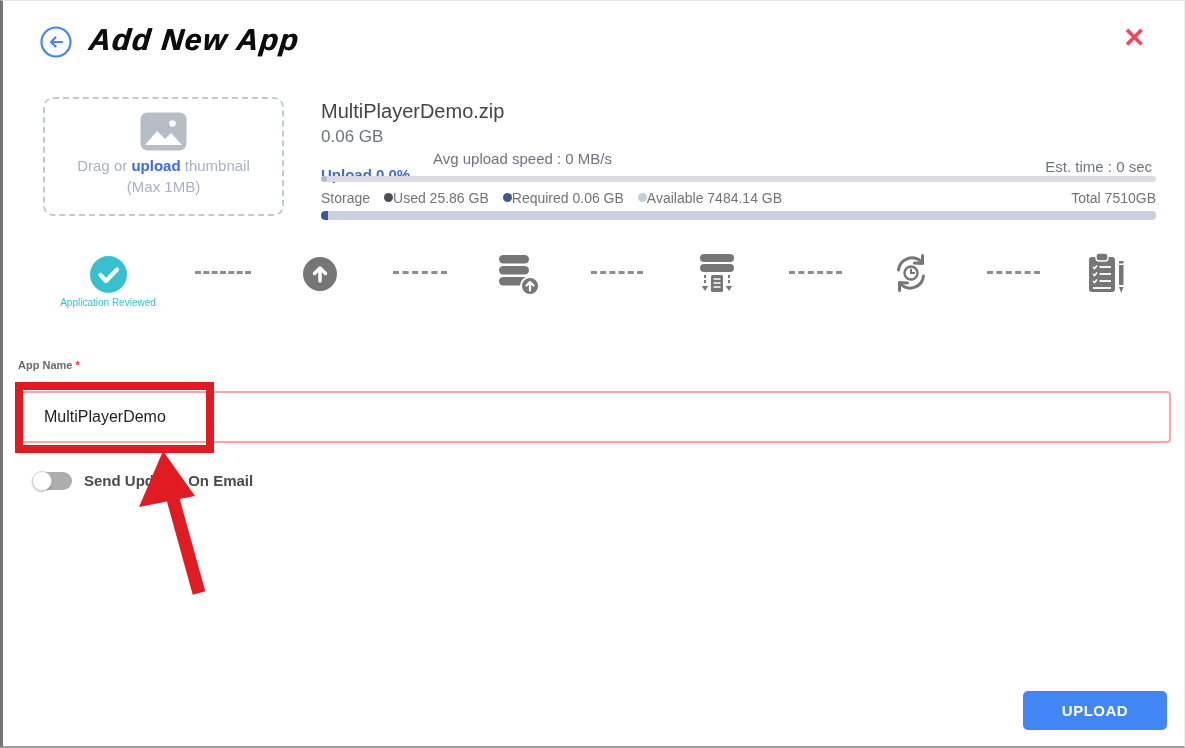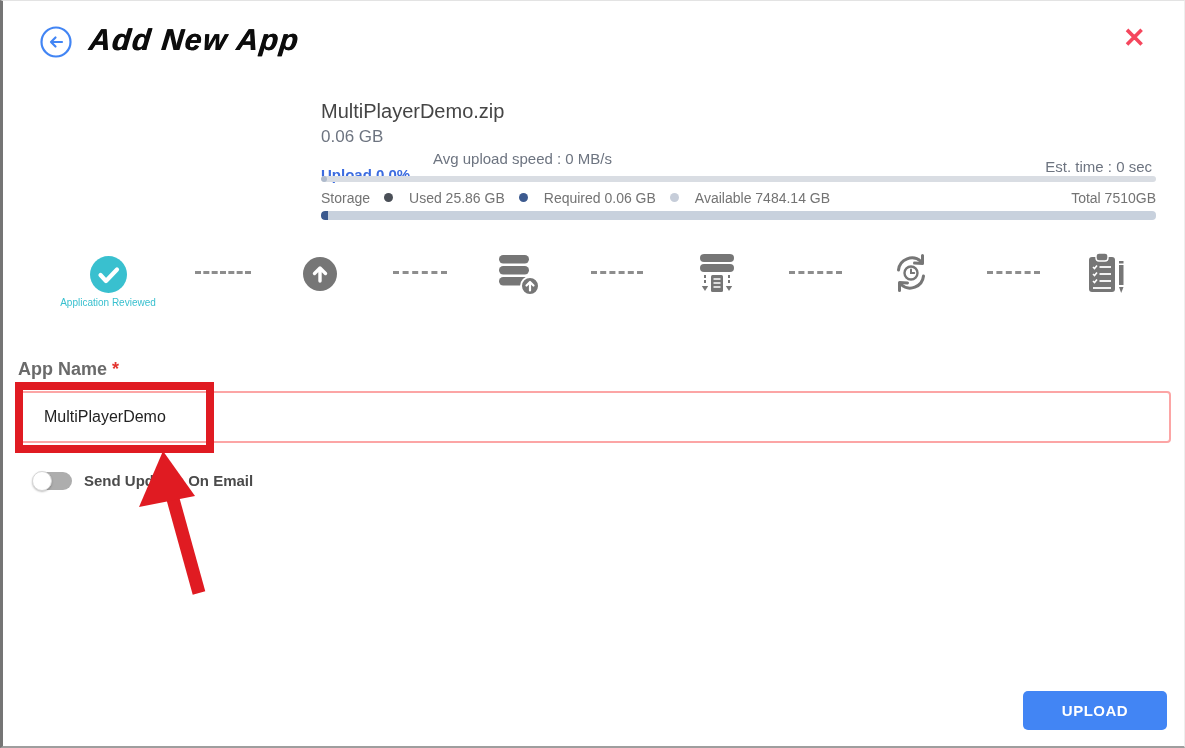--- a/index.html
+++ b/index.html
@@ -34,38 +34,38 @@
   .upload-pct { position:absolute; left:318px; top:149px; font-size:15px; color:#3c6ce0; font-weight:600;margin-top:16px; }
   .avg-speed { position:absolute; left:430px; top:149px; font-size:15px; color:#6d7480; }
   .est-time { position:absolute; right:32px; top:149px; font-size:15px; color:#6d7480;margin-top:8px; }
   .upload-bar { position:absolute; left:318px; top:175px; width:835px; height:6px;
     background:#d9dde3; border-radius:3px; overflow:hidden; }
   .upload-bar .tip { width:6px; height:100%; background:#aebacc; border-radius:3px; }
 
   
   .storage-row { position:absolute; left:318px; top:188px; width:835px; height:17px;
     display:flex; align-items:center; gap:14px; font-size:14px; color:#737373; }
-  .legend-item { display:flex; align-items:center; gap:16px; }
+  .legend-item { display:flex; align-items:center; gap:0; }
   .dot { width:9px; height:9px; border-radius:50%; display:inline-block; }
   .dot-used { background:#4a4f57; }
   .dot-required { background:#3c5a8f; }
   .dot-available { background:#c6cdd9; }
   .storage-total { margin-left:auto; }
   .storage-bar { position:absolute; left:318px; top:210px; width:835px; height:9px;
     background:#c8d1dd; border-radius:4px; overflow:hidden; }
   .storage-bar .used-seg { width:7px; height:100%; background:#3c5a8f; border-radius:4px 0 0 4px; }
 
   
   .step-icon { position:absolute; }
   .connector { position:absolute; top:270px; height:0; border-top:3px dashed #8d8d8d; }
   .step1-label { position:absolute; left:50px; top:292px; width:110px; text-align:center;
     font-size:10px; color:#39c0cf; line-height:20px; }
 
   
-  .app-name-label { position:absolute; left:15px; top:358px; font-size:18px; font-weight:700; color:#6a6a6a; }
+  .app-name-label { position:absolute; left:15px; top:358px; font-size:11px; font-weight:700; color:#6a6a6a; }
   .req-star { color:#e3342f; font-weight:700; }
   .app-name-input {
     position:absolute; left:15px; top:390px; width:1153px; height:52px;
     border:2px solid #fca5a5; border-radius:4px; padding-left:24px; font-size:16px; color:#222;
     font-family:"Liberation Sans", sans-serif; outline:none; background:#fff;
   }
   .annotation-rect { position:absolute; left:12px; top:381px; width:199px; height:71px;
     border:8px solid #e01b22; pointer-events:none; z-index:5; }
   .annotation-arrow { position:absolute; left:128px; top:442px; z-index:5; pointer-events:none; }
 
@@ -91,20 +91,34 @@
 
   <div class="back-btn">
     <svg width="32" height="32" viewBox="0 0 32 32">
       <circle cx="16" cy="16" r="14.5" fill="none" stroke="#4285f4" stroke-width="2.2"></circle>
       <path d="M22 16 H11 M15.5 11.5 L11 16 L15.5 20.5" fill="none" stroke="#4285f4" stroke-width="2.2" stroke-linecap="round" stroke-linejoin="round"></path>
     </svg>
   </div>
   <div class="title">Add New App</div>
   <div class="close-btn">✕</div>
 
+  <div class="dropzone">
+    <svg class="img-icon" width="47" height="39" viewBox="0 0 47 39">
+      <rect x="0.5" y="0.5" width="46" height="38" rx="7" fill="#b7bdc7"></rect>
+      <path d="M5 33 L17 19 L25 27 L31 21 L42 33 Z" fill="#ffffff"></path>
+      <circle cx="32.5" cy="11.5" r="3.2" fill="#ffffff"></circle>
+    </svg>
+    <div class="drop-text">
+      <span>Drag or</span>
+      <span class="upload-link">upload</span>
+      <span>thumbnail</span>
+      <br>
+      <span>(Max 1MB)</span>
+    </div>
+  </div>
 
   <div class="file-name">MultiPlayerDemo.zip</div>
   <div class="file-size">0.06 GB</div>
   <div class="upload-pct">Upload 0.0%</div>
   <div class="avg-speed">Avg upload speed : 0 MB/s</div>
   <div class="est-time">Est. time : 0 sec</div>
   <div class="upload-bar">
       <div class="tip"></div>
     </div>
 

